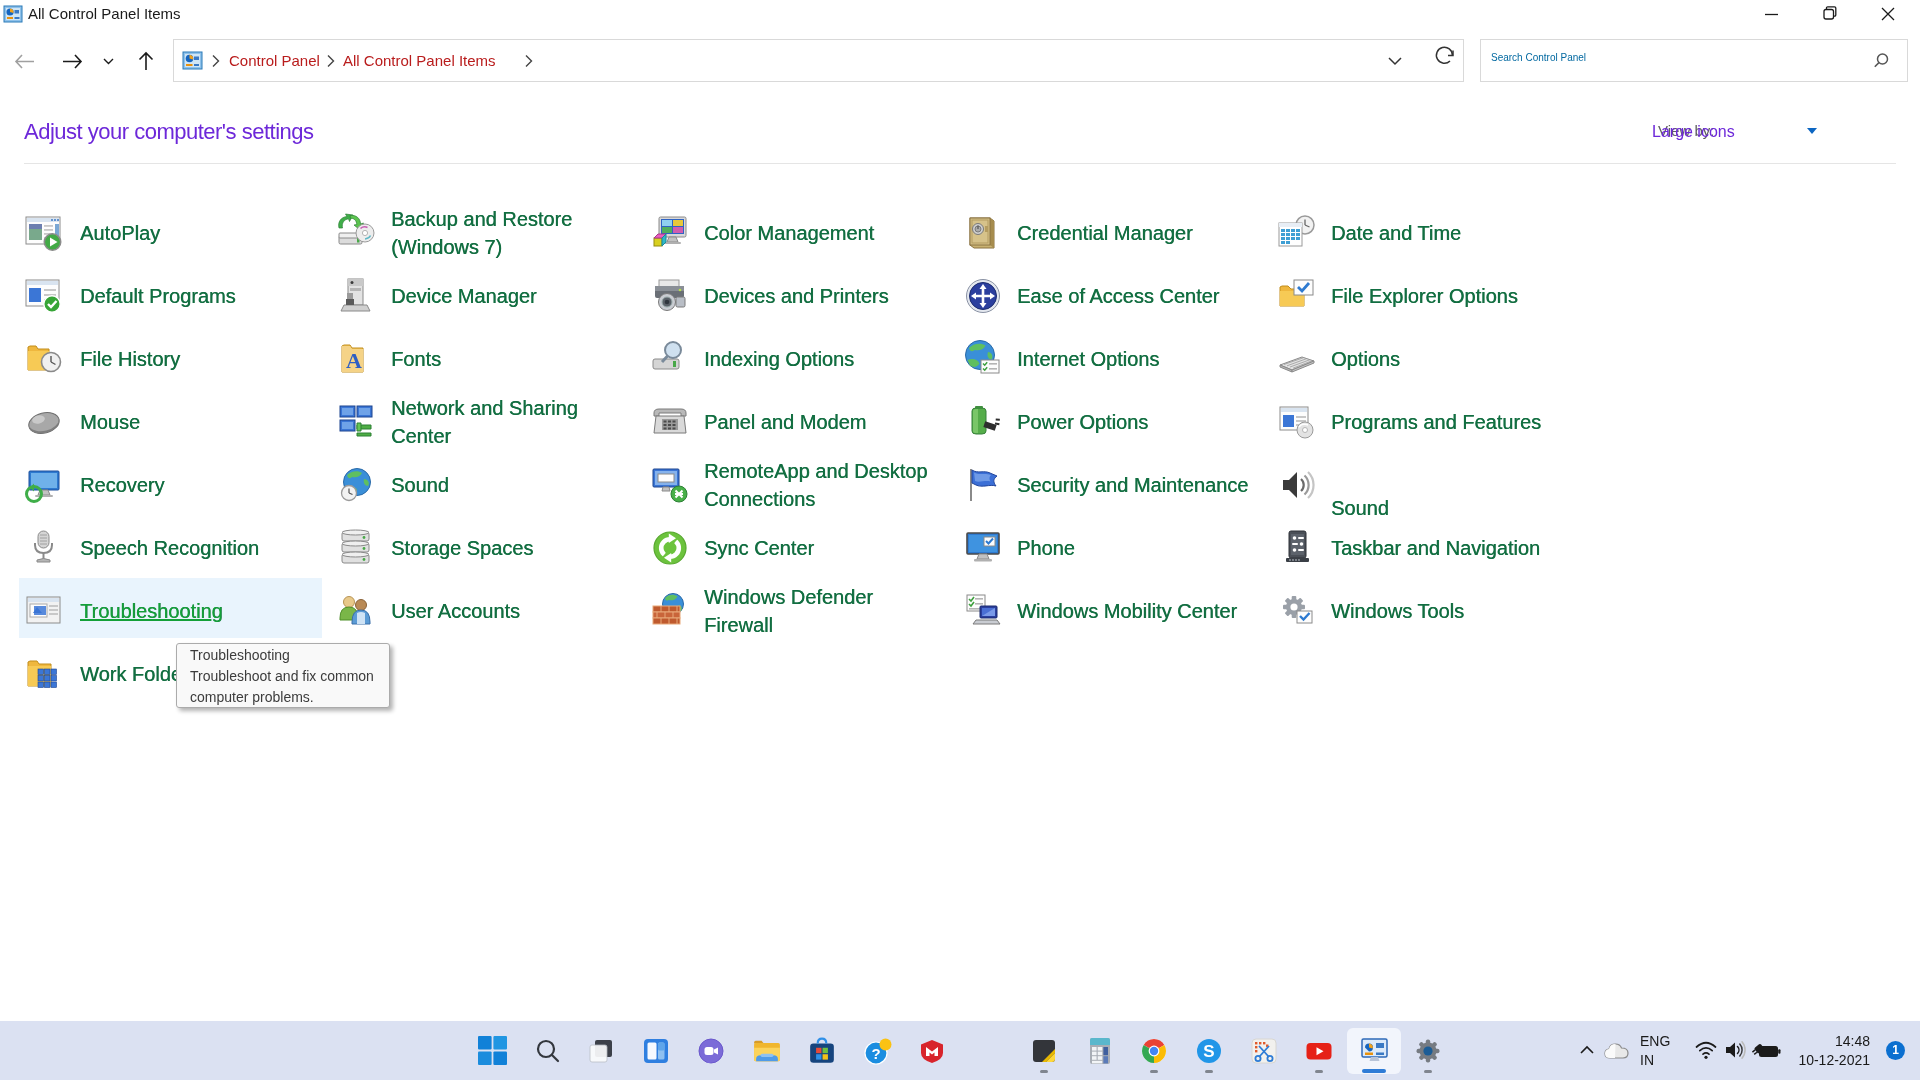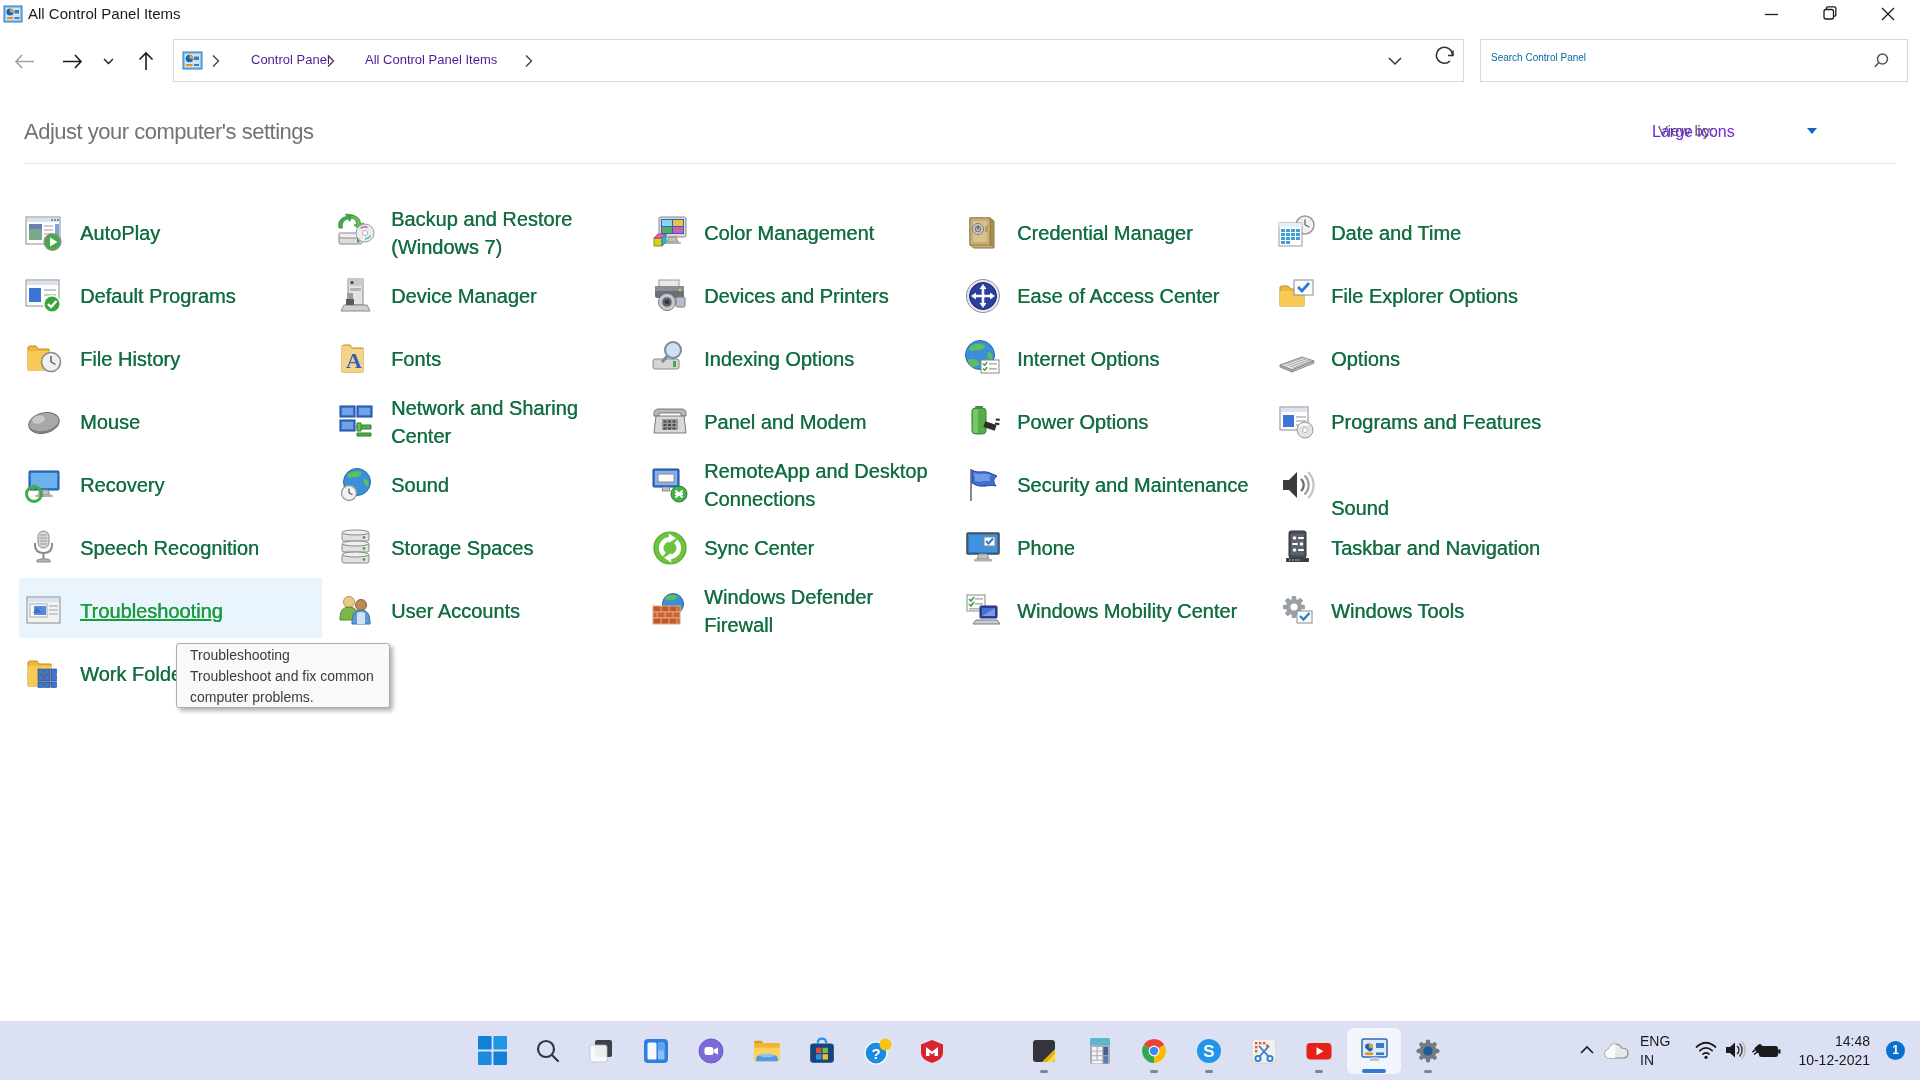--- a/index.html
+++ b/index.html
@@ -1,21 +1,21 @@
 <!DOCTYPE html>
 <html><head>
 <meta charset="utf-8">
 <style>
   * { margin:0; padding:0; box-sizing:border-box; }
   html,body { width:1920px; height:1080px; overflow:hidden; background:#fff;
     font-family:"Liberation Sans", sans-serif; }
   .abs { position:absolute; }
   svg { position:absolute; overflow:visible; }
   .lab { position:absolute; font-size:20px; color:#116e41; line-height:28px; white-space:nowrap; text-shadow:0.4px 0 0 #2a7a50; }
-  .crumb { position:absolute; font-size:13px; color:#4c1d95; white-space:nowrap;margin-left:22px; }
+  .crumb { position:absolute; font-size:15px; color:#b91c1c; white-space:nowrap; }
 </style>
 </head>
 <body>
 
 <svg class="abs" style="left:4px;top:6px" width="18" height="16" viewBox="0 0 18 16">
   <rect x="0" y="0" width="18" height="16" fill="#8ec1ea" stroke="#2a7ab8" stroke-width="1"></rect>
   <rect x="2" y="2" width="14" height="12" fill="#cfe5f5"></rect>
   <circle cx="6" cy="6" r="3.6" fill="#1565c0"></circle>
   <path d="M6 6 L6 2.4 A3.6 3.6 0 0 1 9.4 7 Z" fill="#f0a11c"></path>
   <rect x="10.5" y="4" width="4.5" height="3.5" fill="#3a79c4"></rect>
@@ -59,21 +59,21 @@
   <path d="M64 10 a8 8 0 1 1 2.4 -5.7" fill="none" stroke="#333" stroke-width="1.5"></path>
   <path d="M62 4.5 L67 4.5 L67 -0.5" fill="none" stroke="#333" stroke-width="1.5"></path>
 </svg>
 <div class="abs" style="left:1480px;top:39px;width:428px;height:43px;border:1px solid #d9d9d9"></div>
 <div class="abs" style="left:1491px;top:52px;font-size:10px;color:#0369a1">Search Control Panel</div>
 <svg class="abs" style="left:1872px;top:52px" width="18" height="18" viewBox="0 0 18 18">
   <circle cx="10.5" cy="7" r="5" fill="none" stroke="#555" stroke-width="1.5"></circle>
   <line x1="6.9" y1="10.6" x2="2.8" y2="14.7" stroke="#555" stroke-width="1.5"></line>
 </svg>
 
-<div class="abs" style="left:24px;top:119px;font-size:22px;letter-spacing:-0.5px;color:#737373">Adjust your computer's settings</div>
+<div class="abs" style="left:24px;top:119px;font-size:22px;letter-spacing:-0.5px;color:#6d28d9">Adjust your computer's settings</div>
 <div class="abs" style="left:1658px;top:122px;font-size:15px;color:#5f5f5f">View by:</div>
 <div class="abs" style="left:1652px;top:123px;font-size:16px;color:#6d28d9">Large icons</div>
 <svg class="abs" style="left:1806px;top:127px" width="14" height="10" viewBox="0 0 14 10">
   <path d="M1 1 L6 7 L11 1 Z" fill="#0c66c2"></path>
 </svg>
 <div class="abs" style="left:24px;top:163px;width:1872px;height:1px;background:#e5e5e5"></div>
 <div class="abs" style="left:19px;top:578px;width:303px;height:60px;background:#e9f4fd"></div>
 
 <svg class="abs" style="left:25px;top:214px" width="38" height="38" viewBox="0 0 38 38">
   <rect x="1" y="3" width="34" height="27" fill="#fdfdfd" stroke="#8c8c8c"></rect>

